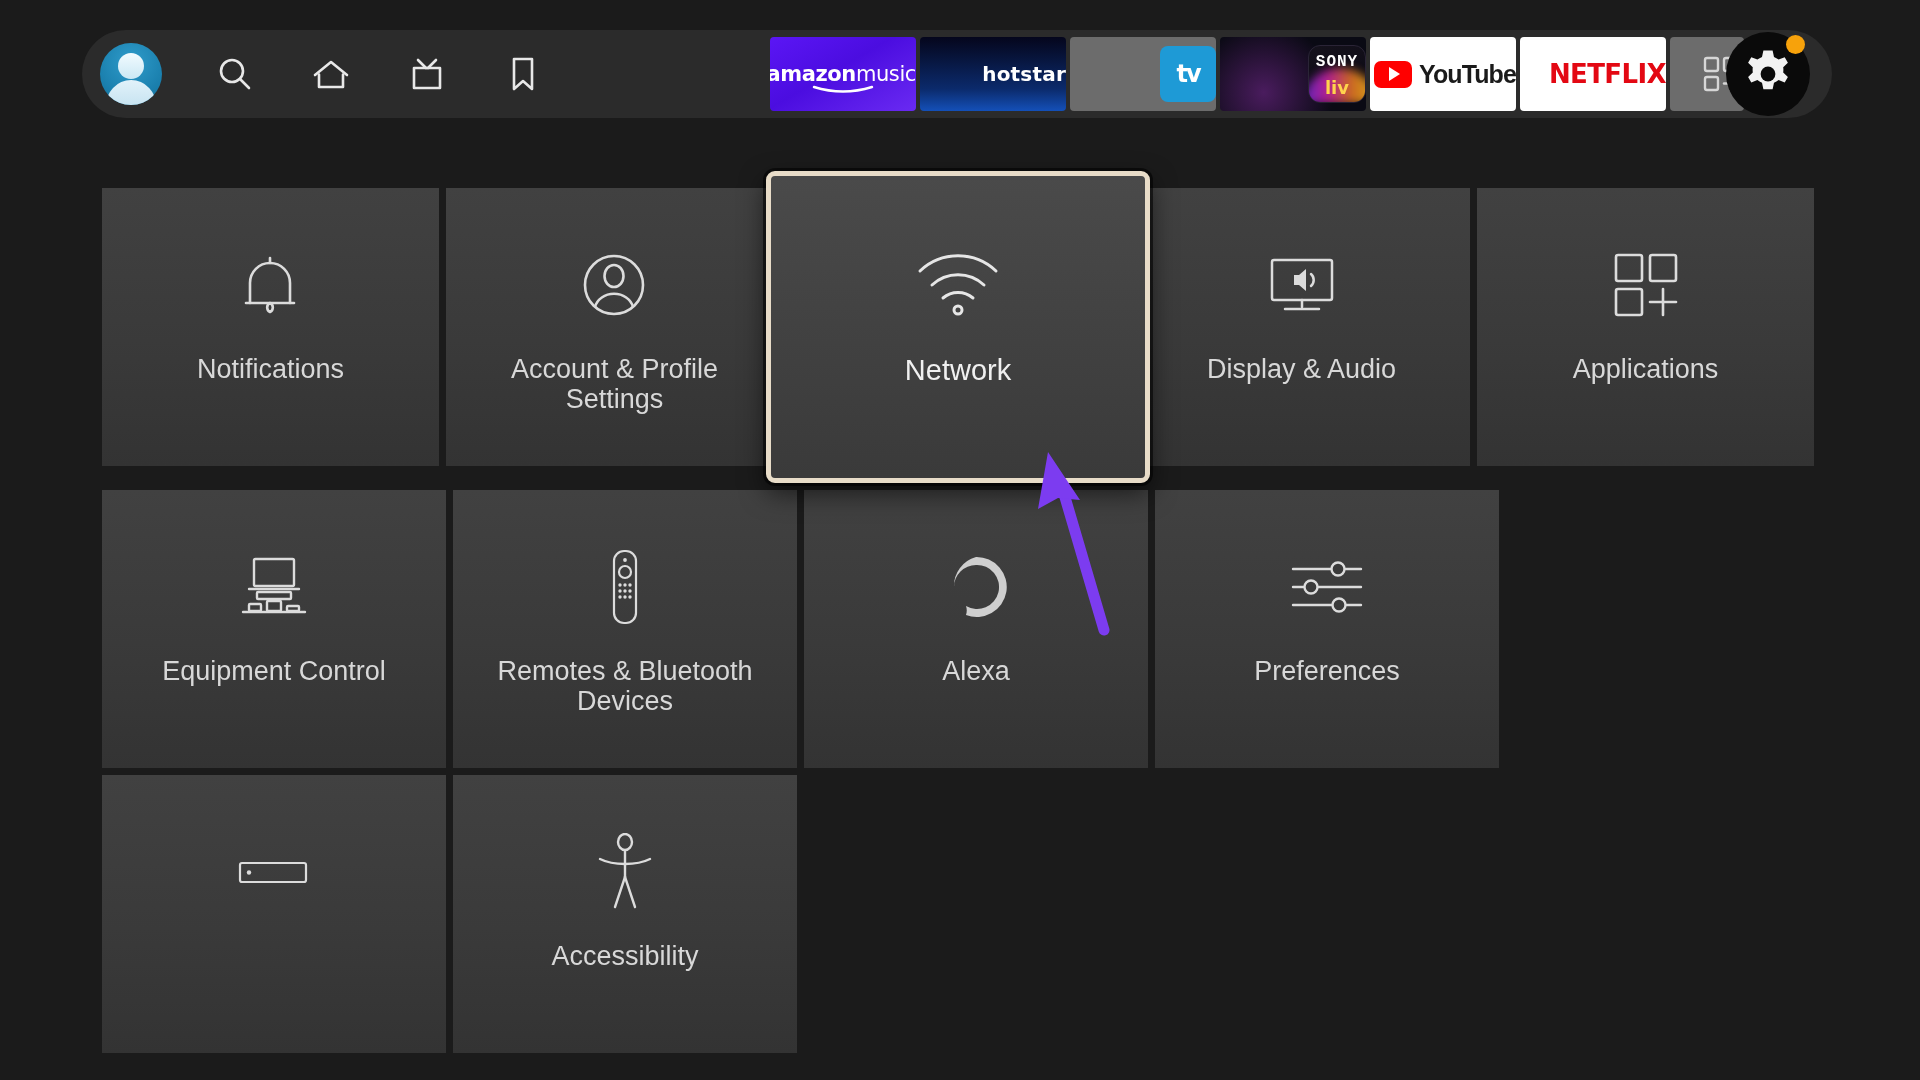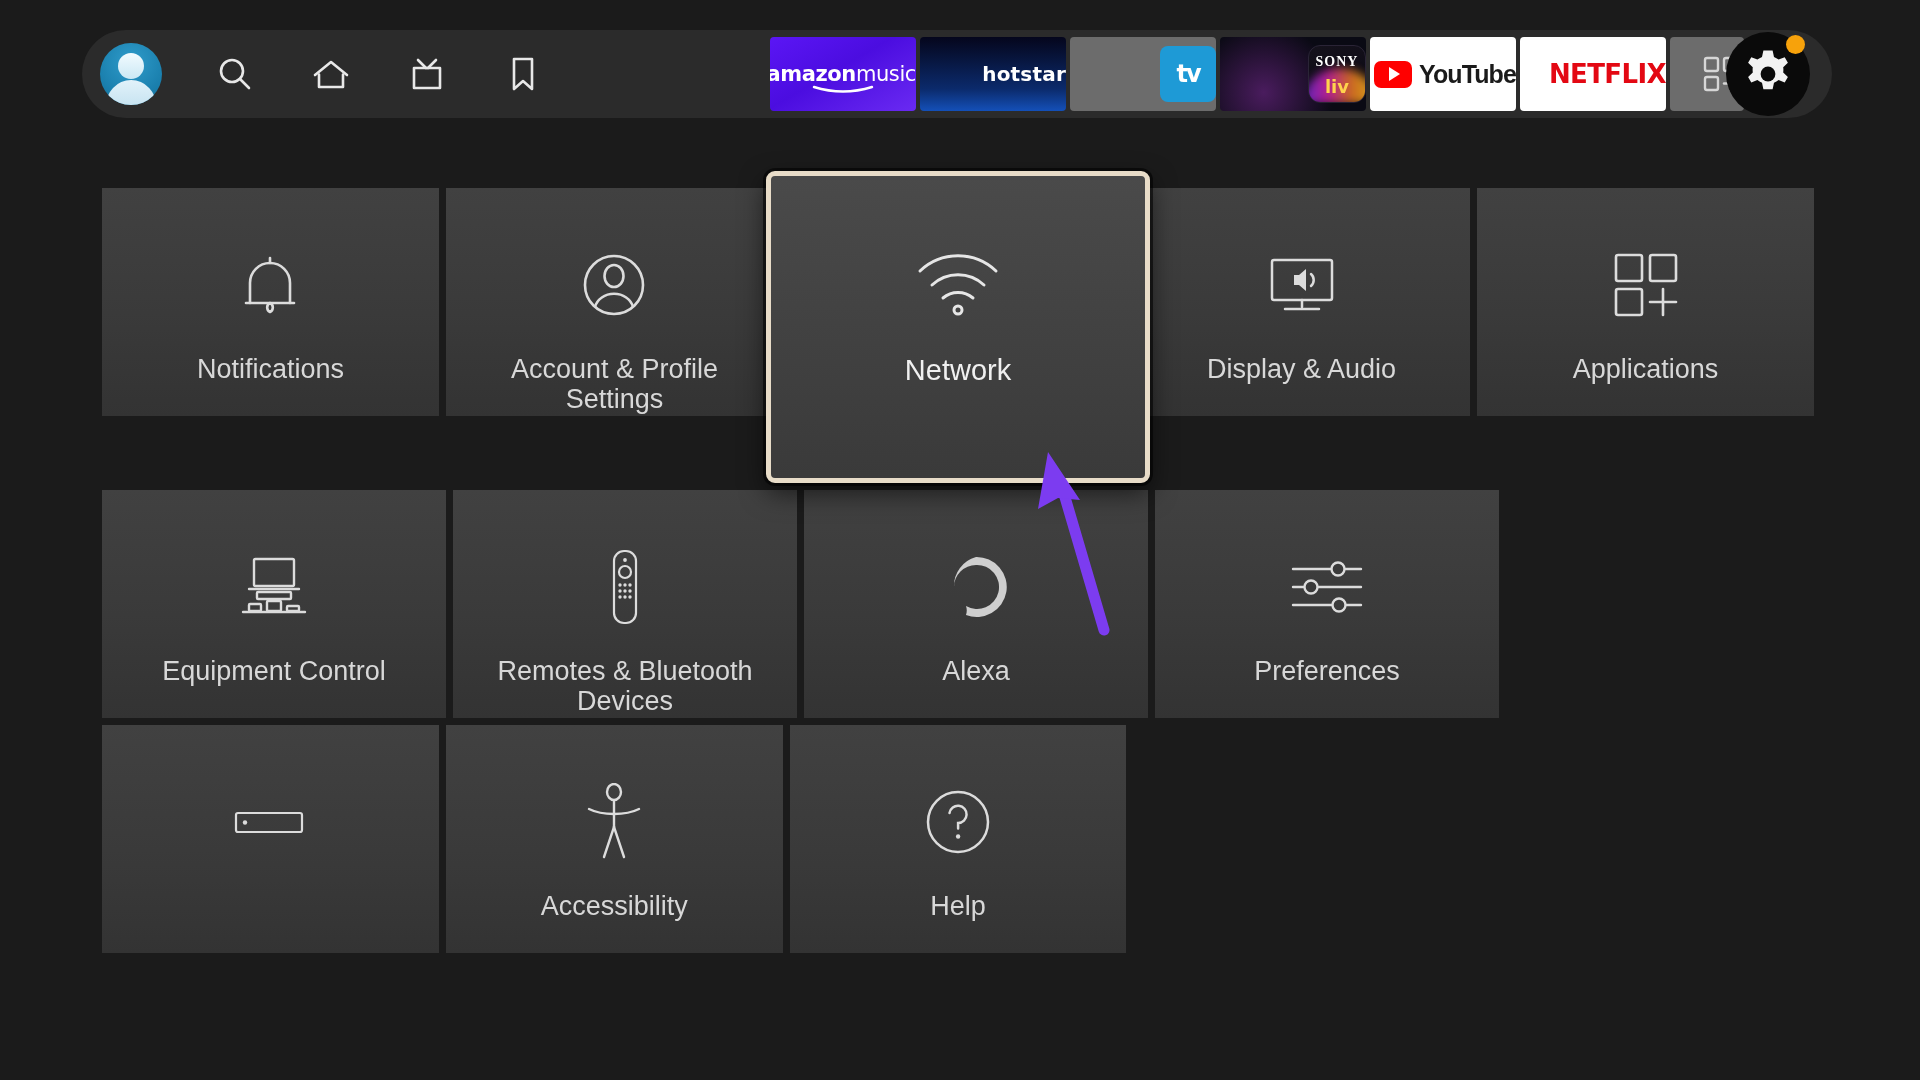--- a/index.html
+++ b/index.html
@@ -122,22 +122,22 @@
   }
   .sony-badge::before{
     content:"";
     position:absolute; left:-6px; top:22px; width:74px; height:36px;
     background:linear-gradient(90deg,#6a2bd6,#c4209e,#e0761e,#f0c020);
     filter:blur(5px); opacity:.9;
     border-radius:50% 50% 0 0 / 100% 100% 0 0;
   }
   .sony-txt {
     position:relative; z-index:2;
-    color:#fff; font-size:14px; font-weight:700; letter-spacing:1px;
-    font-family:Liberation Serif, serif; margin-top:2px;
+    color:#fff; font-size:16px; font-weight:700; letter-spacing:1px;
+    font-family:Liberation Mono, monospace; margin-top:2px;
   }
   .liv-txt {
     position:relative; z-index:2;
     color:#ffd34d; font-size:18px; font-weight:700; line-height:1;
     font-family:"DejaVu Sans", sans-serif; margin-top:8px;
   }
   .yt-row { display:flex; align-items:center; gap:7px;padding-left:44px; }
   .yt-play {
     width:38px; height:27px; border-radius:7px;
     background:#ff0000;
@@ -183,21 +183,21 @@
   }
 
   
   #grid {
     position:absolute;
     left:102px; top:188px;
     width:1712px;
   }
   .grid-row { display:flex; gap:7px; margin-bottom:7px; }
   .tile {
-    width:344px; height:228px;
+    width:344px; height:278px;
     background:linear-gradient(#414141 0%, #3a3a3a 55%, #333333 100%);
     display:flex;
     flex-direction:column;
     align-items:center;
     position:relative;
   }
   .tile .ico {
     position:absolute;
     top:58px; left:50%;
     transform:translateX(-50%);
@@ -492,30 +492,20 @@
             <ellipse cx="31" cy="9" rx="7" ry="8"></ellipse>
             <path d="M31 18 v26"></path>
             <path d="M6 26 q10 5 25 5 q15 0 25 -5"></path>
             <path d="M31 44 L21 74"></path>
             <path d="M31 44 L41 74"></path>
           </svg>
         </div>
         <div class="lbl">Accessibility</div>
       </div>
 
-      <div class="tile">
-        <div class="ico">
-          <svg width="74" height="74" viewBox="0 0 74 74" fill="none" stroke="#dcdcdc" stroke-width="2.5" stroke-linecap="round">
-            <circle cx="37" cy="37" r="30"></circle>
-            <path d="M28.5 28 a8.6 8.6 0 1 1 8.6 10 v5.5"></path>
-            <circle cx="37.1" cy="51.5" r="2.2" fill="#dcdcdc" stroke="none"></circle>
-          </svg>
-        </div>
-        <div class="lbl">Help</div>
-      </div>
 
       <div class="tile empty"></div>
       <div class="tile empty"></div>
     </div>
   </div>
 
   <svg id="arrow" viewBox="0 0 1920 1080">
     <g>
       <line x1="1104" y1="630" x2="1062" y2="487" stroke="#7c3cf0" stroke-width="11" stroke-linecap="round"></line>
       <path d="M1048 452 L1080 500 L1058 498 L1038 509 Z" fill="#7c3cf0"></path>

